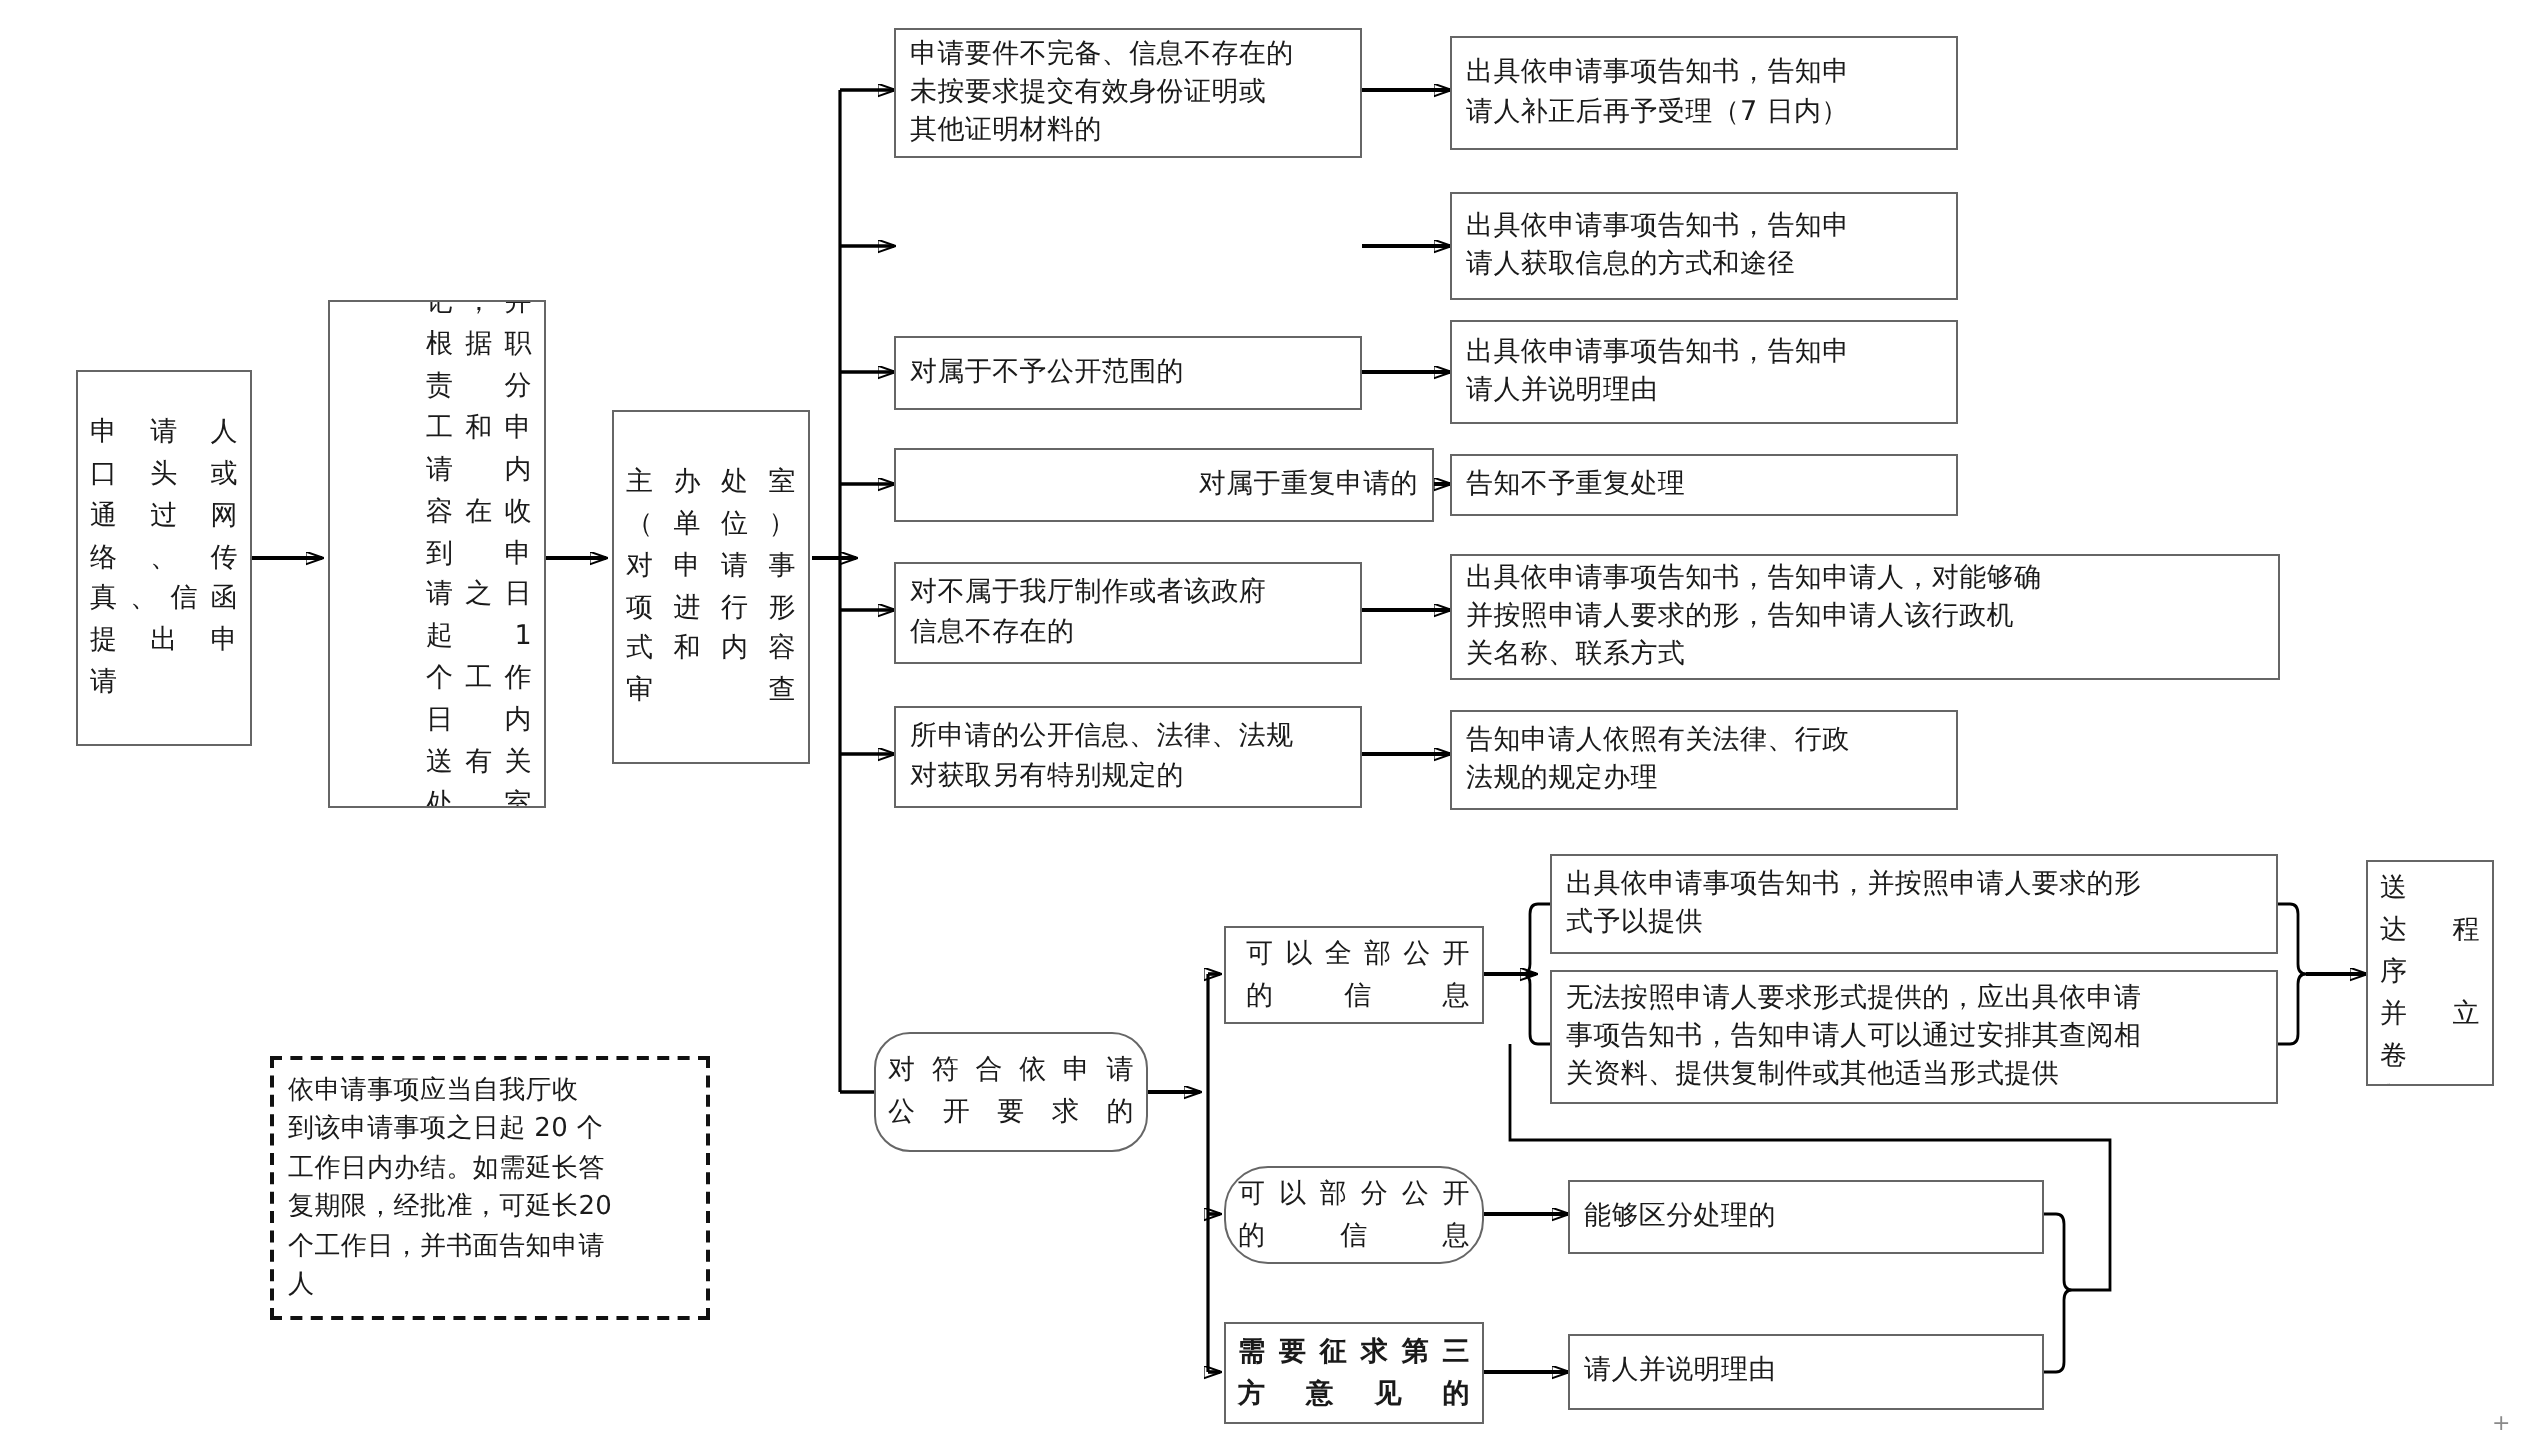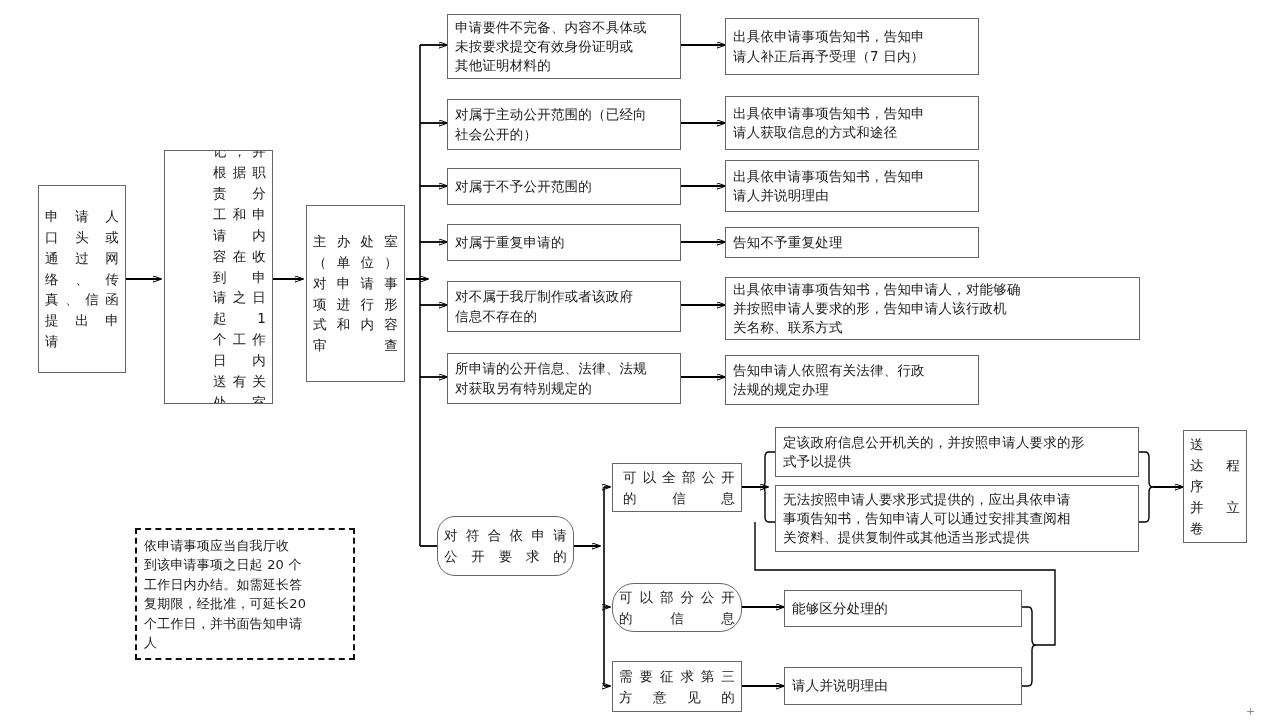--- a/index.html
+++ b/index.html
@@ -141,27 +141,25 @@
 （单位）办
 理</div>
 
   <div class="box narrow vcenter" style="left:306px; top:205px; width:99px; height:177px;">主办处室
 （单位）
 对申请事
 项进行形
 式和内容
 审查</div>
 
-  <div class="box vcenter" style="left:447px; top:14px; width:234px; height:65px;">申请要件不完备、内容不具体或
+  <div class="box vcenter" style="left:447px; top:14px; width:234px; height:65px;">申请要件不完备、信息不存在的
 未按要求提交有效身份证明或
 其他证明材料的</div>
-  <div class="box vcenter" style="left:447px; top:99px; width:234px; height:51px;">对属于主动公开范围的（已经向
-社会公开的）</div>
   <div class="box vcenter" style="left:447px; top:168px; width:234px; height:37px;">对属于不予公开范围的</div>
-  <div class="box vcenter" style="left:447px; top:224px; width:234px; height:37px;">对属于重复申请的</div>
+  <div class="box vcenter" style="left:447px; top:224px; width:270px; height:37px;text-align:right;">对属于重复申请的</div>
   <div class="box vcenter" style="left:447px; top:281px; width:234px; height:51px;">对不属于我厅制作或者该政府
 信息不存在的</div>
   <div class="box vcenter" style="left:447px; top:353px; width:234px; height:51px;">所申请的公开信息、法律、法规
 对获取另有特别规定的</div>
 
   <div class="box vcenter" style="left:725px; top:18px; width:254px; height:57px;">出具依申请事项告知书，告知申
 请人补正后再予受理（7 日内）</div>
   <div class="box vcenter" style="left:725px; top:96px; width:254px; height:54px;">出具依申请事项告知书，告知申
 请人获取信息的方式和途径</div>
   <div class="box vcenter" style="left:725px; top:160px; width:254px; height:52px;">出具依申请事项告知书，告知申
@@ -180,24 +178,24 @@
 个工作日，并书面告知申请
 人</div>
 
   <div class="box narrow vcenter" style="left:437px; top:516px; width:137px; height:60px;border-radius:18px;">对符合依申请
 公开要求的</div>
 
   <div class="box narrow vcenter" style="left:612px; top:463px; width:130px; height:49px;padding-left:10px;">可以全部公开
 的信息</div>
   <div class="box narrow vcenter" style="left:612px; top:583px; width:130px; height:49px;border-radius:22px;">可以部分公开
 的信息</div>
-  <div class="box narrow vcenter" style="left:612px; top:661px; width:130px; height:51px;">需要征求第三
+  <div class="box narrow vcenter" style="left:612px; top:661px; width:130px; height:51px;font-weight:bold;">需要征求第三
 方意见的</div>
 
-  <div class="box vcenter" style="left:775px; top:427px; width:364px; height:50px;">定该政府信息公开机关的，并按照申请人要求的形
+  <div class="box vcenter" style="left:775px; top:427px; width:364px; height:50px;">出具依申请事项告知书，并按照申请人要求的形
 式予以提供</div>
   <div class="box vcenter" style="left:775px; top:485px; width:364px; height:67px;">无法按照申请人要求形式提供的，应出具依申请
 事项告知书，告知申请人可以通过安排其查阅相
 关资料、提供复制件或其他适当形式提供</div>
 
   <div class="box vcenter" style="left:784px; top:590px; width:238px; height:37px;">能够区分处理的</div>
   <div class="box vcenter" style="left:784px; top:667px; width:238px; height:38px;">请人并说明理由</div>
 
   <div class="box narrow vcenter" style="left:1183px; top:430px; width:64px; height:113px;">执 行 送
 达 程 序

